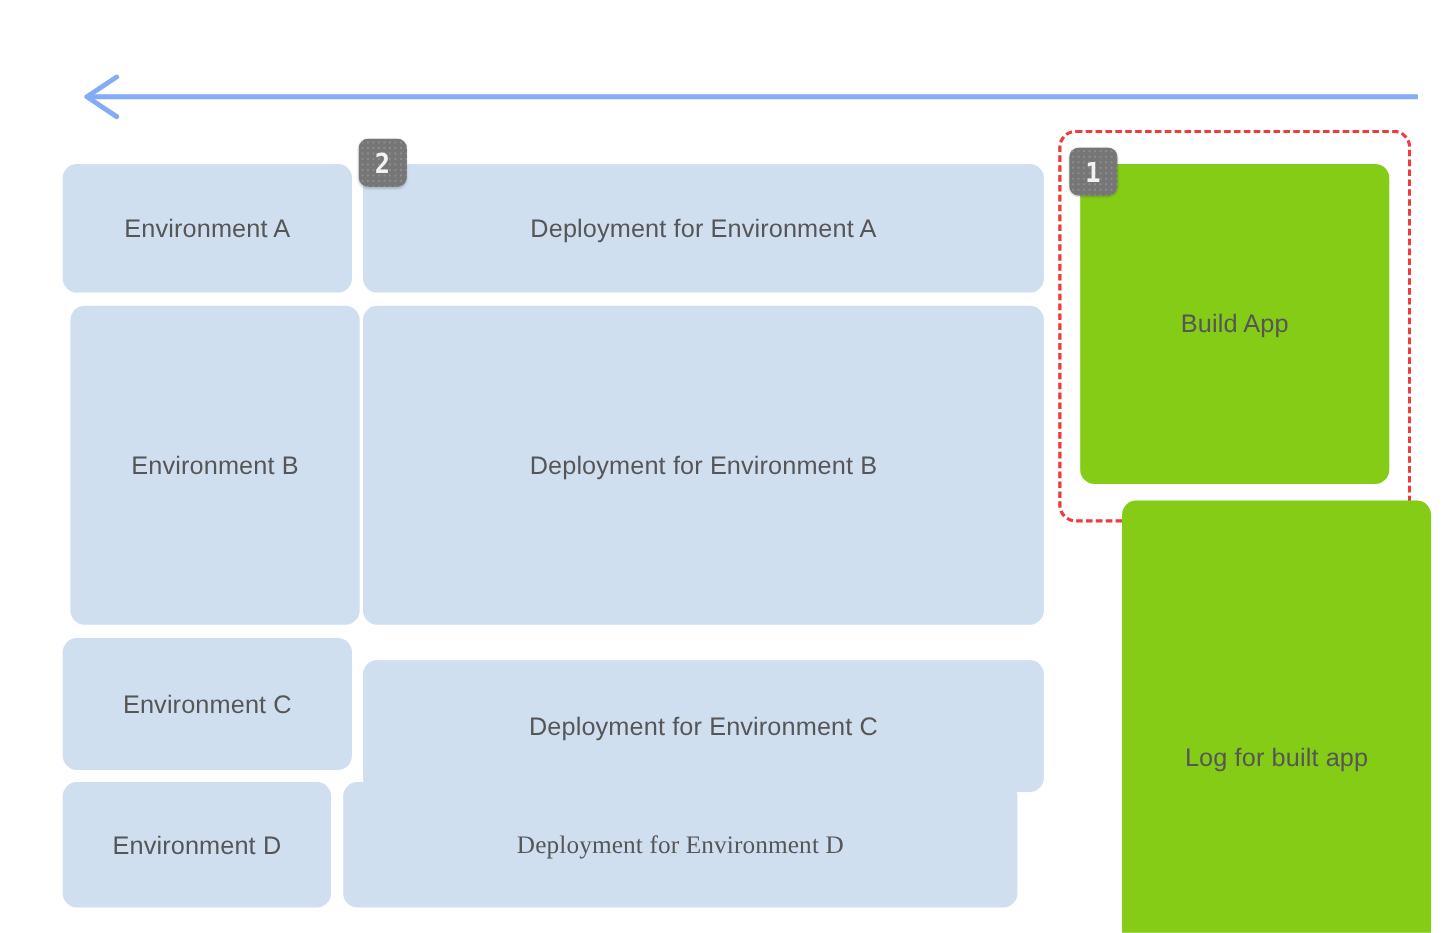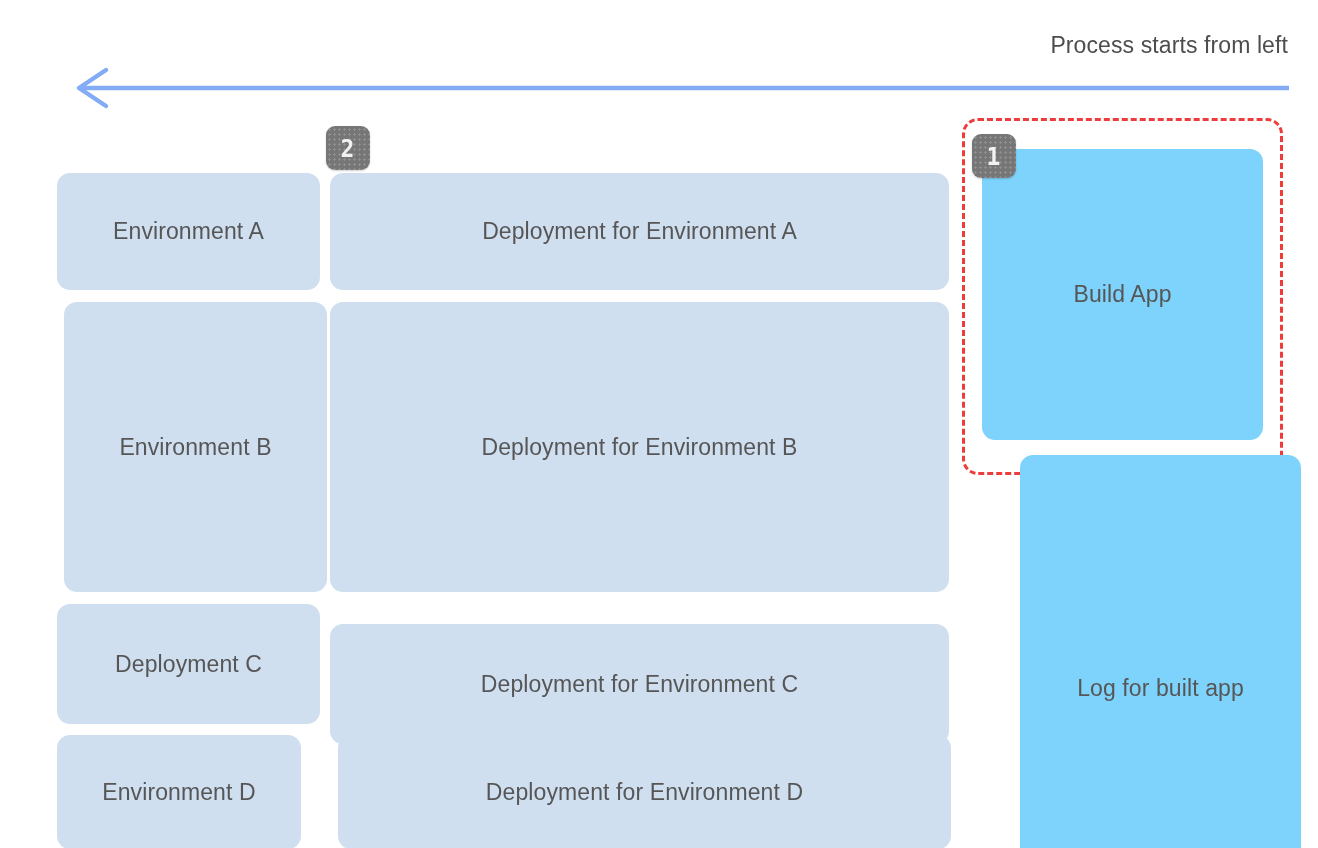--- a/index.html
+++ b/index.html
@@ -59,24 +59,23 @@
     text-align: center;
   }
   .box-label {
     font-size: 23px;
     line-height: 1.25;
     color: #565656;
     letter-spacing: 0.1px;
   }
   .box.blue {
     background: #cfdff0;
-    margin-top: 24px;
   }
   .box.pink {
-    background: #7dd3fc;
+    background: #84cc16;
   }
 
   
   .dashed-group {
     position: absolute;
     box-sizing: border-box;
     border: 3px dashed #ee3b3b;
     border-radius: 16px;
     background: transparent;
     pointer-events: none;
@@ -106,54 +105,53 @@
     color: #f2f2f2;
     letter-spacing: 0;
     transform: scaleX(0.92);
   }
 </style>
 </head>
 <body>
 
 <div id="canvas">
 
-  <div class="caption">Process starts from left</div>
 
   <div class="arrow-wrap">
     <svg width="1220" height="42" viewBox="0 0 1220 42">
       <line x1="10" y1="20" x2="1219" y2="20" stroke="#84abf5" stroke-width="4.5" stroke-linecap="butt"></line>
       <polyline points="36,2 9,20 36,38" fill="none" stroke="#84abf5" stroke-width="4.5" stroke-linecap="round" stroke-linejoin="round"></polyline>
     </svg>
   </div>
 
   <div class="dashed-group" id="group-0" style="left: 962px; top: 118px; width: 321px; height: 357px;"></div>
 
   <div class="box blue" id="env-0" style="left: 57px; top: 149px; width: 263px; height: 117px;">
     <span class="box-label">Environment A</span>
   </div>
   <div class="box blue" id="env-1" style="left: 64px; top: 278px; width: 263px; height: 290px;">
     <span class="box-label">Environment B</span>
   </div>
   <div class="box blue" id="env-2" style="left: 57px; top: 580px; width: 263px; height: 120px;">
-    <span class="box-label">Deployment C</span>
+    <span class="box-label">Environment C</span>
   </div>
   <div class="box blue" id="env-3" style="left: 57px; top: 711px; width: 244px; height: 114px;">
     <span class="box-label">Environment D</span>
   </div>
 
   <div class="box blue" id="dep-0" style="left: 330px; top: 149px; width: 619px; height: 117px;">
     <span class="box-label">Deployment for Environment A</span>
   </div>
   <div class="box blue" id="dep-1" style="left: 330px; top: 278px; width: 619px; height: 290px;">
     <span class="box-label">Deployment for Environment B</span>
   </div>
   <div class="box blue" id="dep-2" style="left: 330px; top: 600px; width: 619px; height: 120px;">
     <span class="box-label">Deployment for Environment C</span>
   </div>
-  <div class="box blue" id="dep-3" style="left: 338px; top: 711px; width: 613px; height: 114px;">
+  <div class="box blue" id="dep-3" style="left: 312px; top: 711px; width: 613px; height: 114px; font-family: Liberation Serif, serif;">
     <span class="box-label">Deployment for Environment D</span>
   </div>
 
   <div class="box pink" id="bld-0" style="left: 982px; top: 149px; width: 281px; height: 291px;">
     <span class="box-label">Build App</span>
   </div>
   <div class="box pink" id="bld-1" style="left: 1020px; top: 455px; width: 281px; height: 466px;">
     <span class="box-label">Log for built app</span>
   </div>
 

